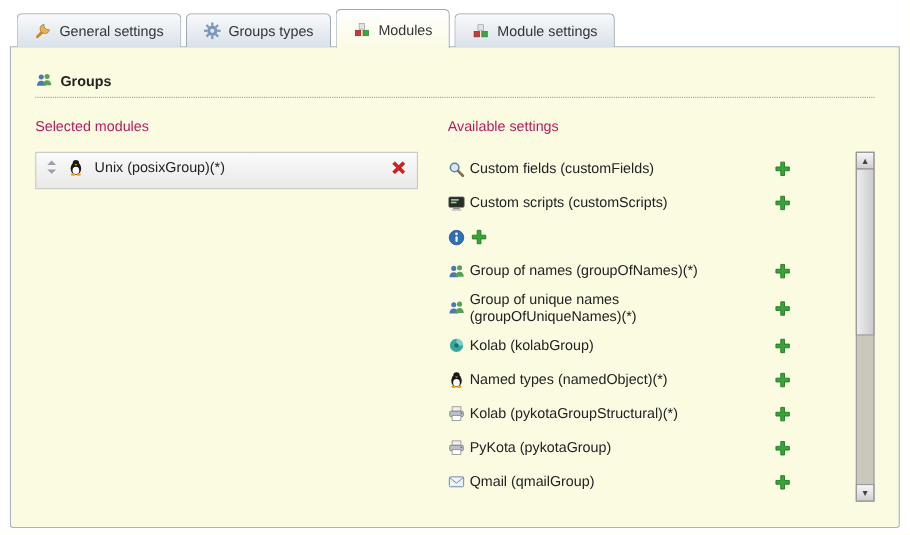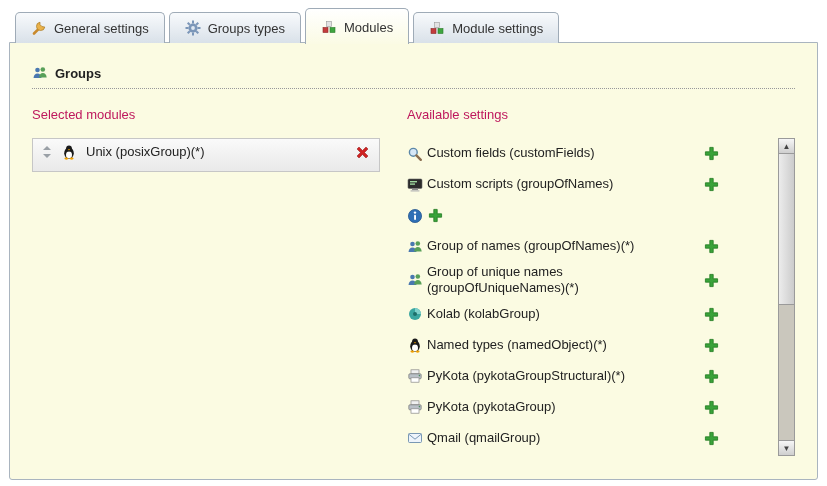--- a/index.html
+++ b/index.html
@@ -226,21 +226,21 @@
               <div class="avail-row">
                 <span class="icon">
                   <svg width="16" height="16" viewBox="0 0 16 16">
                     <rect x="1" y="2" width="14" height="9.5" rx="1.2" fill="#2b2b2b" stroke="#666" stroke-width="0.6"></rect>
                     <rect x="3" y="4" width="7" height="1.4" fill="#9fd89f"></rect>
                     <rect x="3" y="6.4" width="5" height="1.4" fill="#9fd89f"></rect>
                     <rect x="5" y="11.5" width="6" height="1.6" fill="#8a8a8a"></rect>
                     <rect x="3.6" y="13.3" width="8.8" height="1.2" fill="#b5b5b5"></rect>
                   </svg>
                 </span>
-                <span class="row-label">Custom scripts (groupOfNames)</span>
+                <span class="row-label">Custom scripts (customScripts)</span>
                 <span class="icon add">
                   <svg width="15" height="15" viewBox="0 0 15 15">
                     <path d="M5.8 1.4 h3.4 v4.4 h4.4 v3.4 h-4.4 v4.4 h-3.4 v-4.4 h-4.4 v-3.4 h4.4 z" fill="#3aa23a" stroke="#1f7a1f" stroke-width="0.8"></path>
                   </svg>
                 </span>
               </div>
               <div class="avail-row">
                 <span class="icon">
                   <svg width="16" height="16" viewBox="0 0 16 16">
                     <circle cx="8" cy="8" r="6.6" fill="#2f6fb5" stroke="#1d4f8a" stroke-width="0.7"></circle>
@@ -321,21 +321,21 @@
               </div>
               <div class="avail-row">
                 <span class="icon">
                   <svg width="16" height="16" viewBox="0 0 16 16">
                     <rect x="4" y="1.8" width="8" height="4" fill="#f0f0f0" stroke="#888" stroke-width="0.7"></rect>
                     <rect x="1.8" y="5.8" width="12.4" height="5" rx="1" fill="#b9c0c7" stroke="#777" stroke-width="0.7"></rect>
                     <rect x="4" y="9.8" width="8" height="4.4" fill="#ffffff" stroke="#888" stroke-width="0.7"></rect>
                     <circle cx="12.4" cy="7.6" r="0.8" fill="#4a8a5a"></circle>
                   </svg>
                 </span>
-                <span class="row-label">PyKota (pykotaGroupStructural)(*)</span>
+                <span class="row-label">Kolab (pykotaGroupStructural)(*)</span>
                 <span class="icon add">
                   <svg width="15" height="15" viewBox="0 0 15 15">
                     <path d="M5.8 1.4 h3.4 v4.4 h4.4 v3.4 h-4.4 v4.4 h-3.4 v-4.4 h-4.4 v-3.4 h4.4 z" fill="#3aa23a" stroke="#1f7a1f" stroke-width="0.8"></path>
                   </svg>
                 </span>
               </div>
               <div class="avail-row">
                 <span class="icon">
                   <svg width="16" height="16" viewBox="0 0 16 16">
                     <rect x="4" y="1.8" width="8" height="4" fill="#f0f0f0" stroke="#888" stroke-width="0.7"></rect>

